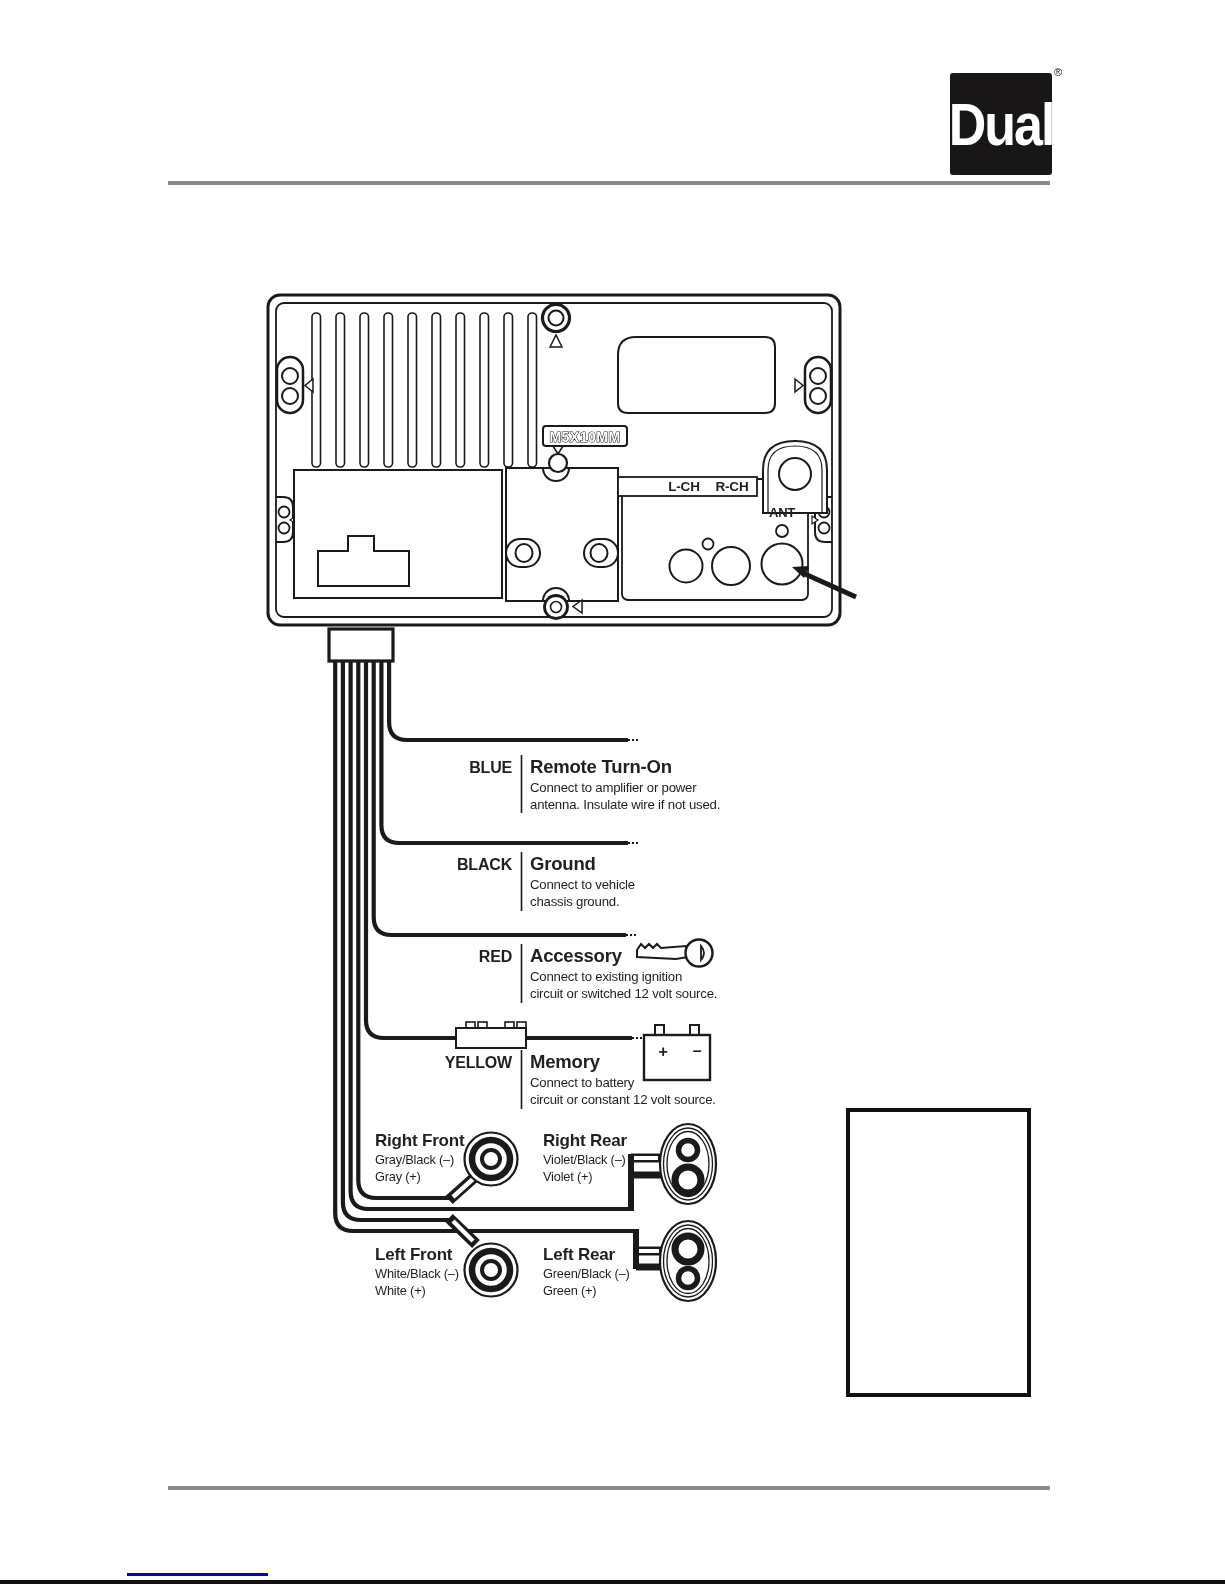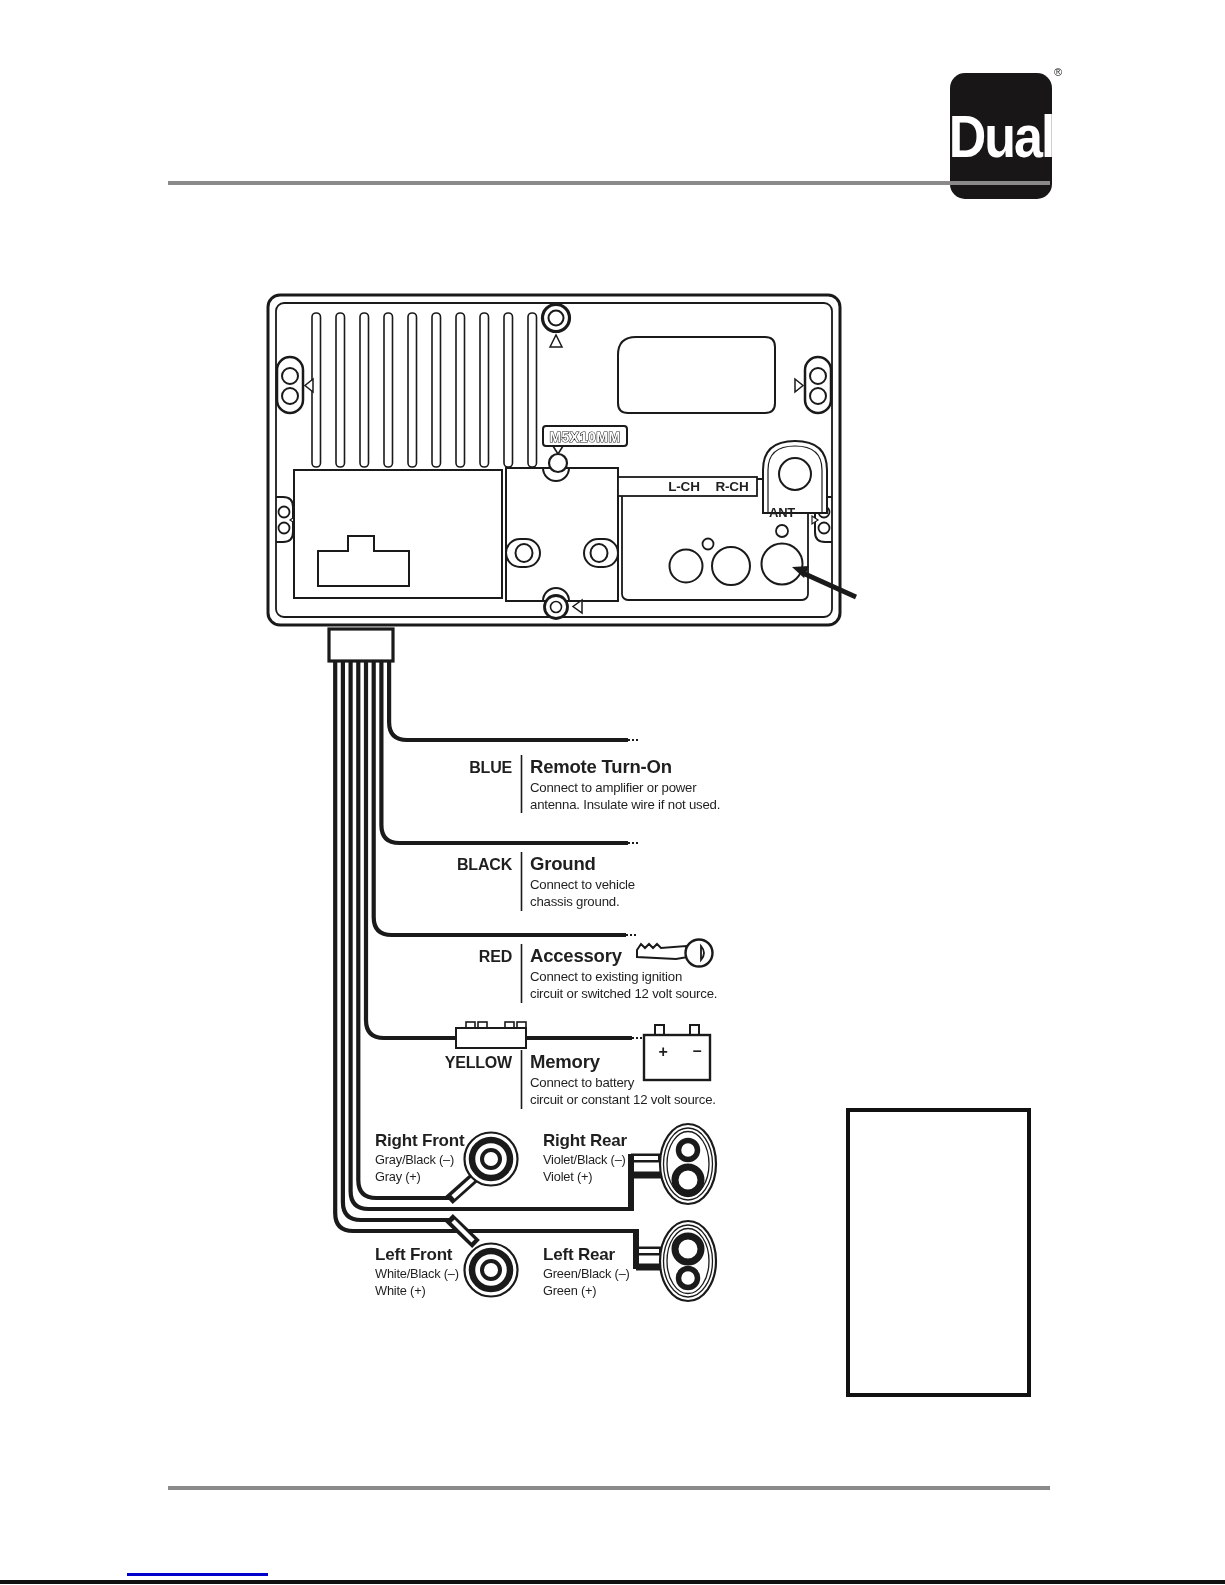--- a/index.html
+++ b/index.html
@@ -1,20 +1,20 @@
 <!DOCTYPE html>
 <html><head>
 <meta charset="utf-8">
 <style>
   html,body{margin:0;padding:0;background:#ffffff;}
   .page{position:relative;width:1225px;height:1585px;background:#ffffff;overflow:hidden;
         font-family:"Liberation Sans",sans-serif;color:#1a1a1a;}
   
-  .logo-box{position:absolute;left:950px;top:73px;width:102px;height:126px;background:#191617;
-            border-radius:15px;display:flex;align-items:center;justify-content:center;}
+  .logo-box{position:absolute;left:950px;top:73px;width:102px;height:102px;background:#191617;
+            border-radius:3px;display:flex;align-items:center;justify-content:center;}
   .logo-box span{color:#ffffff;font-weight:bold;font-size:52px;letter-spacing:-2px;
                  font-family:"Liberation Sans",sans-serif;transform:scaleY(1.15);}
   .reg-mark{position:absolute;left:1054px;top:66px;font-size:11px;color:#1a1a1a;}
   .rule{position:absolute;height:4px;background:#8a8a8a;}
   .rule-top{left:168px;top:181px;width:882px;}
   .rule-bottom{left:168px;top:1486px;width:882px;}
   .notes-box{position:absolute;left:846px;top:1108px;width:177px;height:281px;
              border:4px solid #111111;background:#ffffff;}
   .footer-link-line{position:absolute;left:127px;top:1573px;width:141px;height:3px;background:#0000cc;}
   .bottom-bar{position:absolute;left:0;top:1580px;width:1225px;height:4px;background:#111111;}

